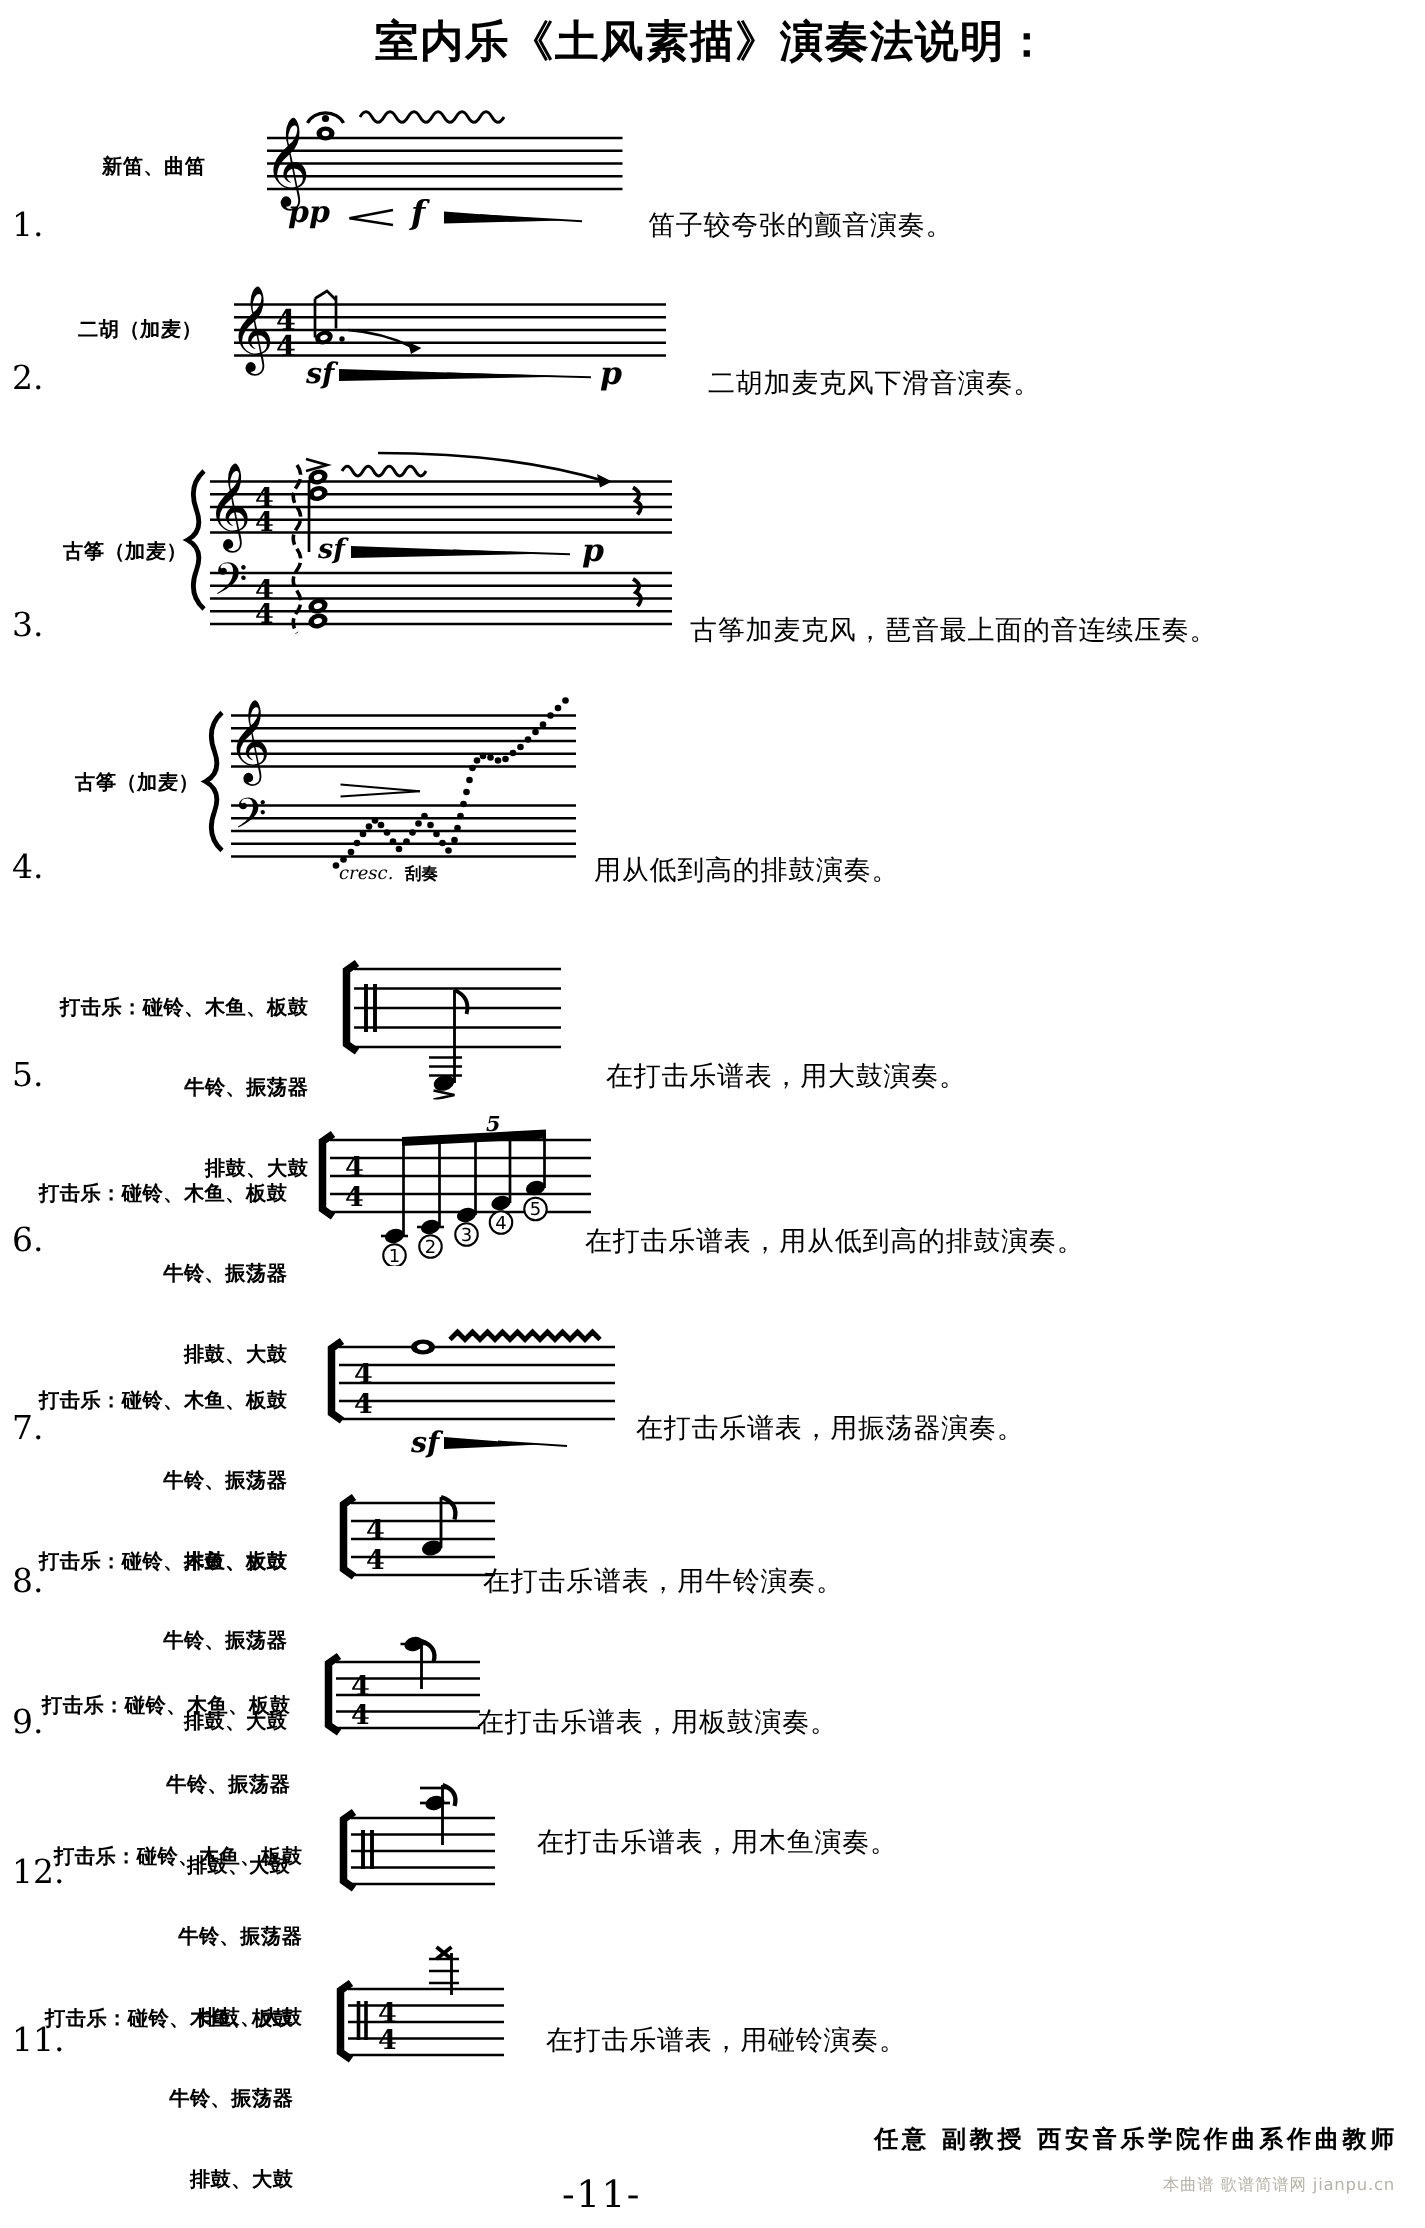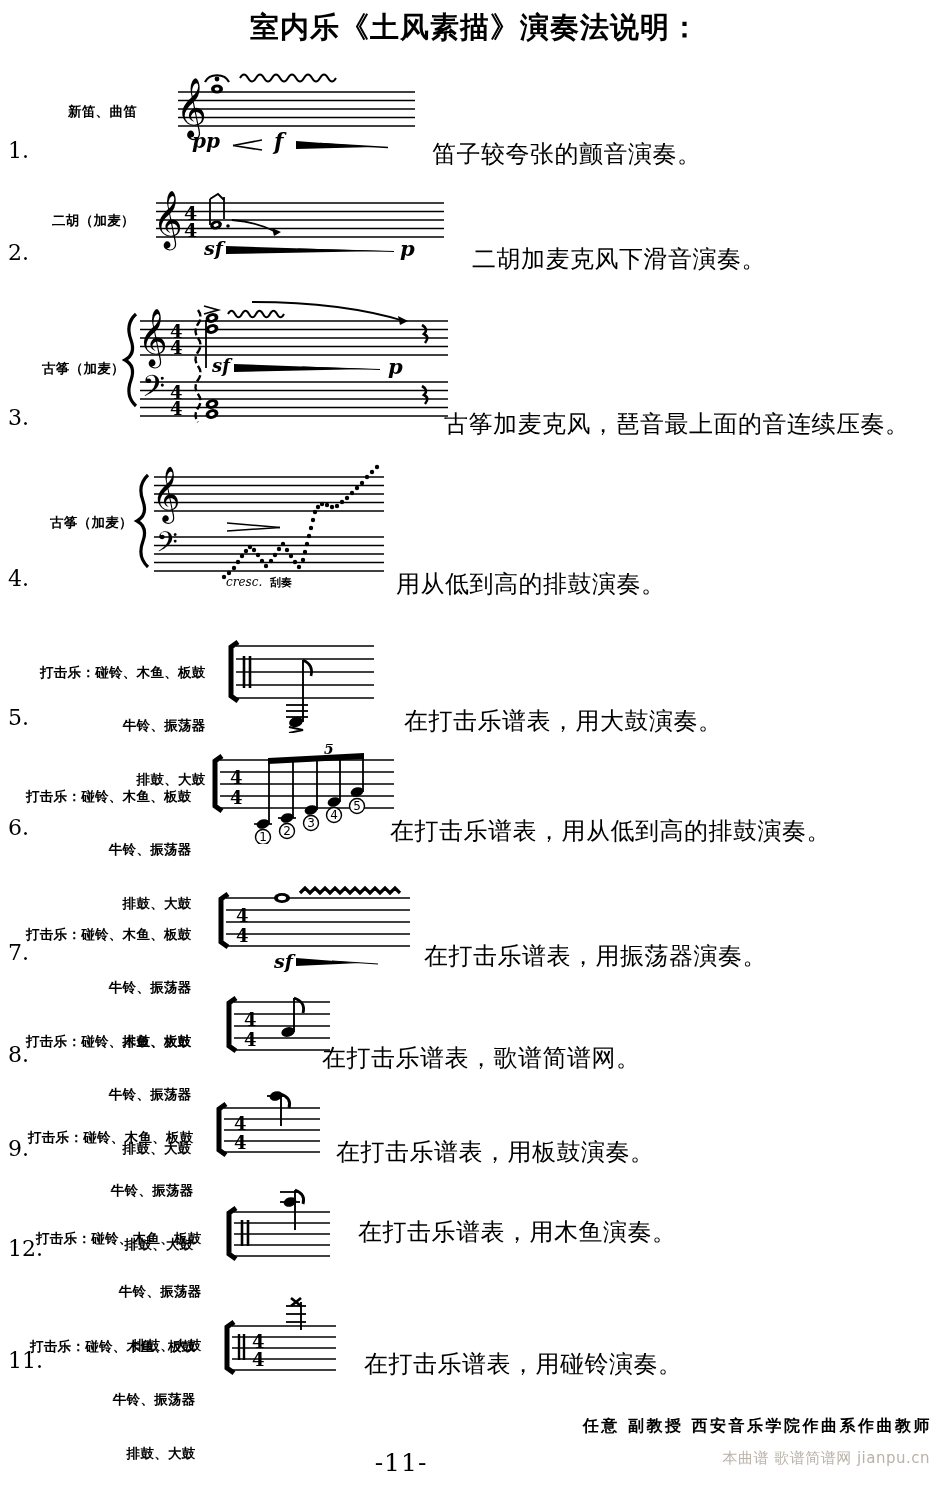--- a/index.html
+++ b/index.html
@@ -51,21 +51,21 @@
     white-space: pre;
     text-align: right;
     letter-spacing: 0.3px;
   }
   .instrument-label.single {
     white-space: nowrap;
   }
   .description {
     position: absolute;
     font-family: Liberation Mono, monospace;
-    font-size: 24px;
+    font-size: 18px;
     white-space: nowrap;
     letter-spacing: 0.5px;
   }
 
   .staff-wrap {
     position: absolute;
   }
   .staff-wrap svg { display: block; }
 
   
@@ -88,21 +88,21 @@
     text-align: center;
     font-family: "DejaVu Serif", serif;
     font-size: 25px;
     letter-spacing: 1px;
   }
   .watermark {
     position: absolute;
     right: 20px;
     top: 1449px;
     font-family: "DejaVu Sans", sans-serif;
-    font-size: 15px;
+    font-size: 11px;
     color: #b9b2a8;
     white-space: nowrap;
     letter-spacing: 0.5px;
   }
 </style>
 </head>
 <body>
 
 <div class="page-title">室内乐《土风素描》演奏法说明：</div>
 
@@ -237,21 +237,21 @@
 
       <ellipse cx="100" cy="112" rx="6.5" ry="4.8" fill="#000" transform="rotate(-16 100 112)"></ellipse>
       <ellipse cx="100" cy="112" rx="2.8" ry="1.9" fill="#fff" transform="rotate(-16 100 112)"></ellipse>
       <ellipse cx="100" cy="122" rx="6.5" ry="4.8" fill="#000" transform="rotate(-16 100 122)"></ellipse>
       <ellipse cx="100" cy="122" rx="2.8" ry="1.9" fill="#fff" transform="rotate(-16 100 122)"></ellipse>
 
       <path d="M 310 33 q 7 4 2 9 q 6 3 1 9" stroke="#000" stroke-width="2.6" fill="none"></path>
       <path d="M 310 94 q 7 4 2 9 q 6 3 1 9" stroke="#000" stroke-width="2.6" fill="none"></path>
     </svg>
   </div>
-  <div class="description" style="left:444px; top:408px;">古筝加麦克风，琶音最上面的音连续压奏。</div>
+  <div class="description" style="left:460px; top:408px;">古筝加麦克风，琶音最上面的音连续压奏。</div>
 </div>
 
 <div class="item" style="top:0;">
   <div class="item-number" style="left:8px; top:566px;">4.</div>
   <div class="instrument-label single" style="left:50px; top:514px;">古筝（加麦）</div>
   <div class="staff-wrap" style="left:128px; top:455px;">
     <svg width="260" height="135" viewBox="0 0 260 135">
 
       <path d="M 20 20 q -11 10 -5 26 q 5 14 -6 20 q 11 6 6 20 q -6 16 5 26" stroke="#000" stroke-width="3.2" fill="none"></path>
 
@@ -471,21 +471,21 @@
         <line x1="12" y1="60" x2="108" y2="60"></line>
       </g>
       <text x="22" y="36" font-family="DejaVu Serif, serif" font-weight="bold" font-size="18" fill="#000">4</text>
       <text x="22" y="56" font-family="DejaVu Serif, serif" font-weight="bold" font-size="18" fill="#000">4</text>
 
       <line x1="72" y1="8" x2="72" y2="42" stroke="#000" stroke-width="1.9"></line>
       <path d="M 72 8 q 12 4 9 15" stroke="#000" stroke-width="2.8" fill="none"></path>
       <ellipse cx="66" cy="42" rx="6.8" ry="4.8" fill="#000" transform="rotate(-16 66 42)"></ellipse>
     </svg>
   </div>
-  <div class="description" style="left:322px; top:1042px;">在打击乐谱表，歌谱简谱网。</div>
+  <div class="description" style="left:322px; top:1042px;">在打击乐谱表，用牛铃演奏。</div>
 </div>
 
 <div class="item" style="top:0;">
   <div class="item-number" style="left:8px; top:1136px;">9.</div>
   <div class="instrument-label" style="left:28px; top:1093px;">
     <div>打击乐：碰铃、木鱼、板鼓</div>
     <div>牛铃、振荡器</div>
     <div>排鼓、大鼓</div>
   </div>
   <div class="staff-wrap" style="left:212px; top:1086px;">
@@ -500,21 +500,21 @@
       </g>
       <text x="22" y="44" font-family="DejaVu Serif, serif" font-weight="bold" font-size="18" fill="#000">4</text>
       <text x="22" y="63" font-family="DejaVu Serif, serif" font-weight="bold" font-size="18" fill="#000">4</text>
 
       <line x1="55" y1="10" x2="74" y2="10" stroke="#000" stroke-width="1.8"></line>
       <line x1="69" y1="8" x2="69" y2="40" stroke="#000" stroke-width="1.9"></line>
       <path d="M 69 8 q 11 4 8 14" stroke="#000" stroke-width="2.8" fill="none"></path>
       <ellipse cx="64" cy="10" rx="6.5" ry="4.6" fill="#000" transform="rotate(-16 64 10)"></ellipse>
     </svg>
   </div>
-  <div class="description" style="left:318px; top:1136px;margin-left:18px;">在打击乐谱表，用板鼓演奏。</div>
+  <div class="description" style="left:318px; top:1136px;">在打击乐谱表，用板鼓演奏。</div>
 </div>
 
 <div class="item" style="top:0;">
   <div class="item-number" style="left:8px; top:1236px;">12.</div>
   <div class="instrument-label" style="left:36px; top:1194px;">
     <div>打击乐：碰铃、木鱼、板鼓</div>
     <div>牛铃、振荡器</div>
     <div>排鼓、大鼓</div>
   </div>
   <div class="staff-wrap" style="left:222px; top:1186px;">

